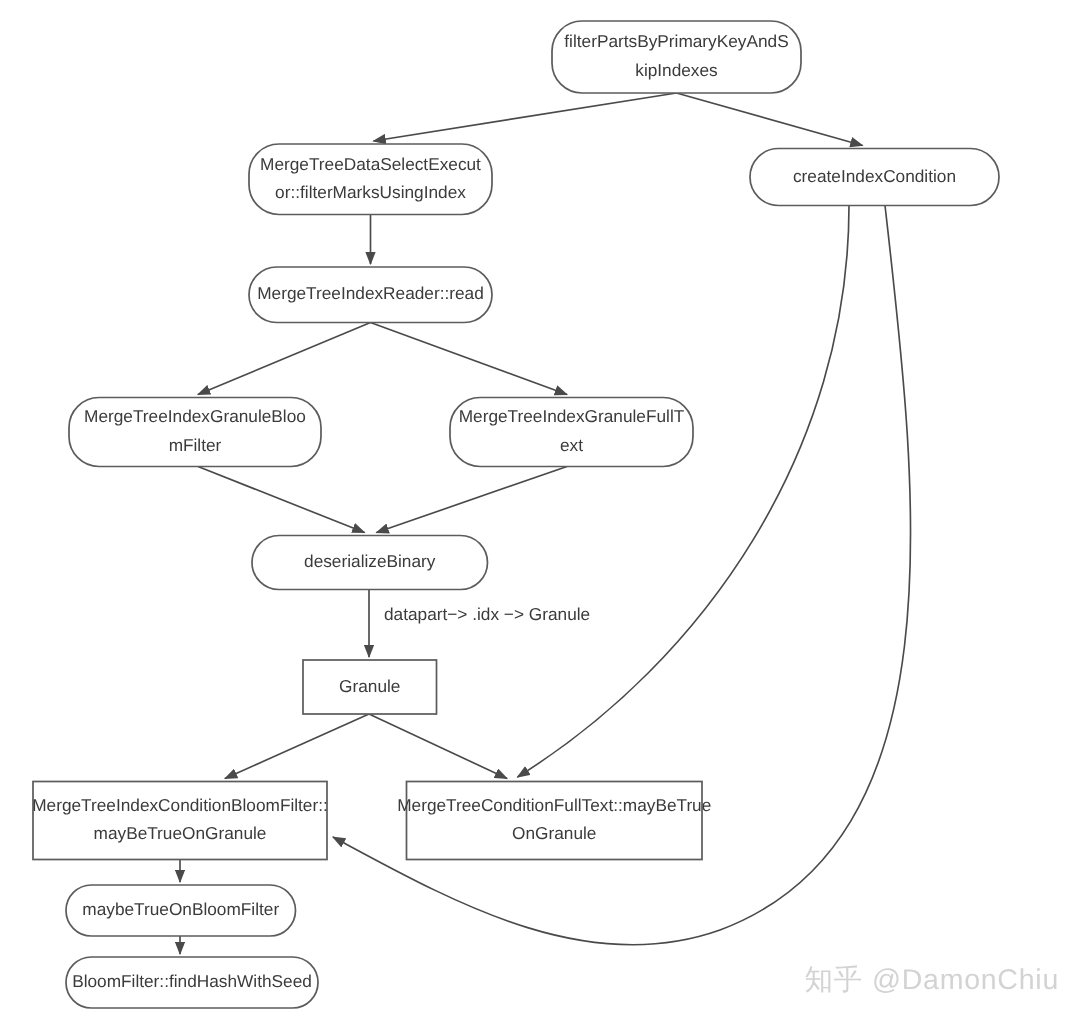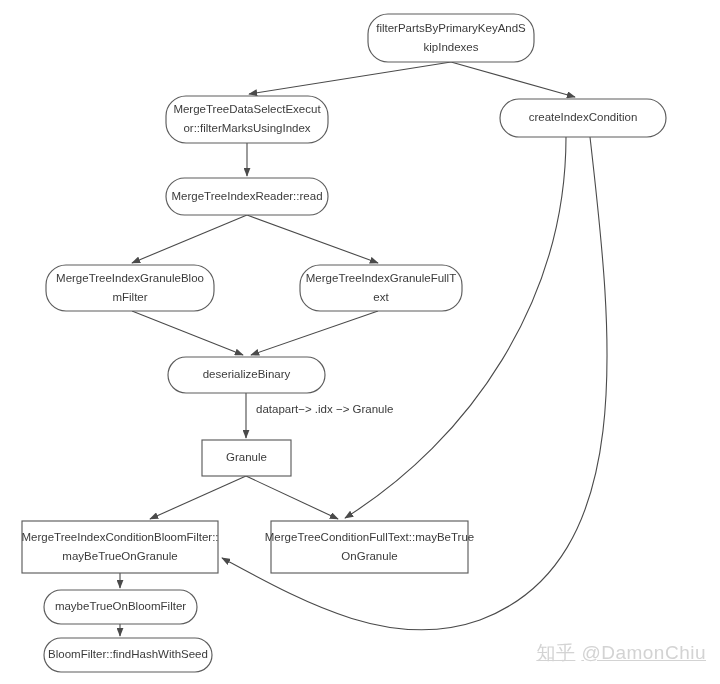--- a/index.html
+++ b/index.html
@@ -57,21 +57,20 @@
   .watermark {
     position: absolute;
     right: 14px;
     bottom: 18px;
     font-family: "Liberation Sans", sans-serif;
     font-size: 19px;
     color: #d3d3d3;
     letter-spacing: 0.5px;
     user-select: none;
     white-space: nowrap;
-    text-decoration: underline;
   }
   .watermark .wm-logo { margin-right: 6px; }
 </style>
 </head>
 <body>
 
 <div id="diagram-root">
   <svg id="flow-svg" viewBox="0 0 720 684">
     <defs>
       <marker id="arrowhead" markerWidth="9" markerHeight="7" refX="8.2" refY="3.5" orient="auto" markerUnits="userSpaceOnUse">

